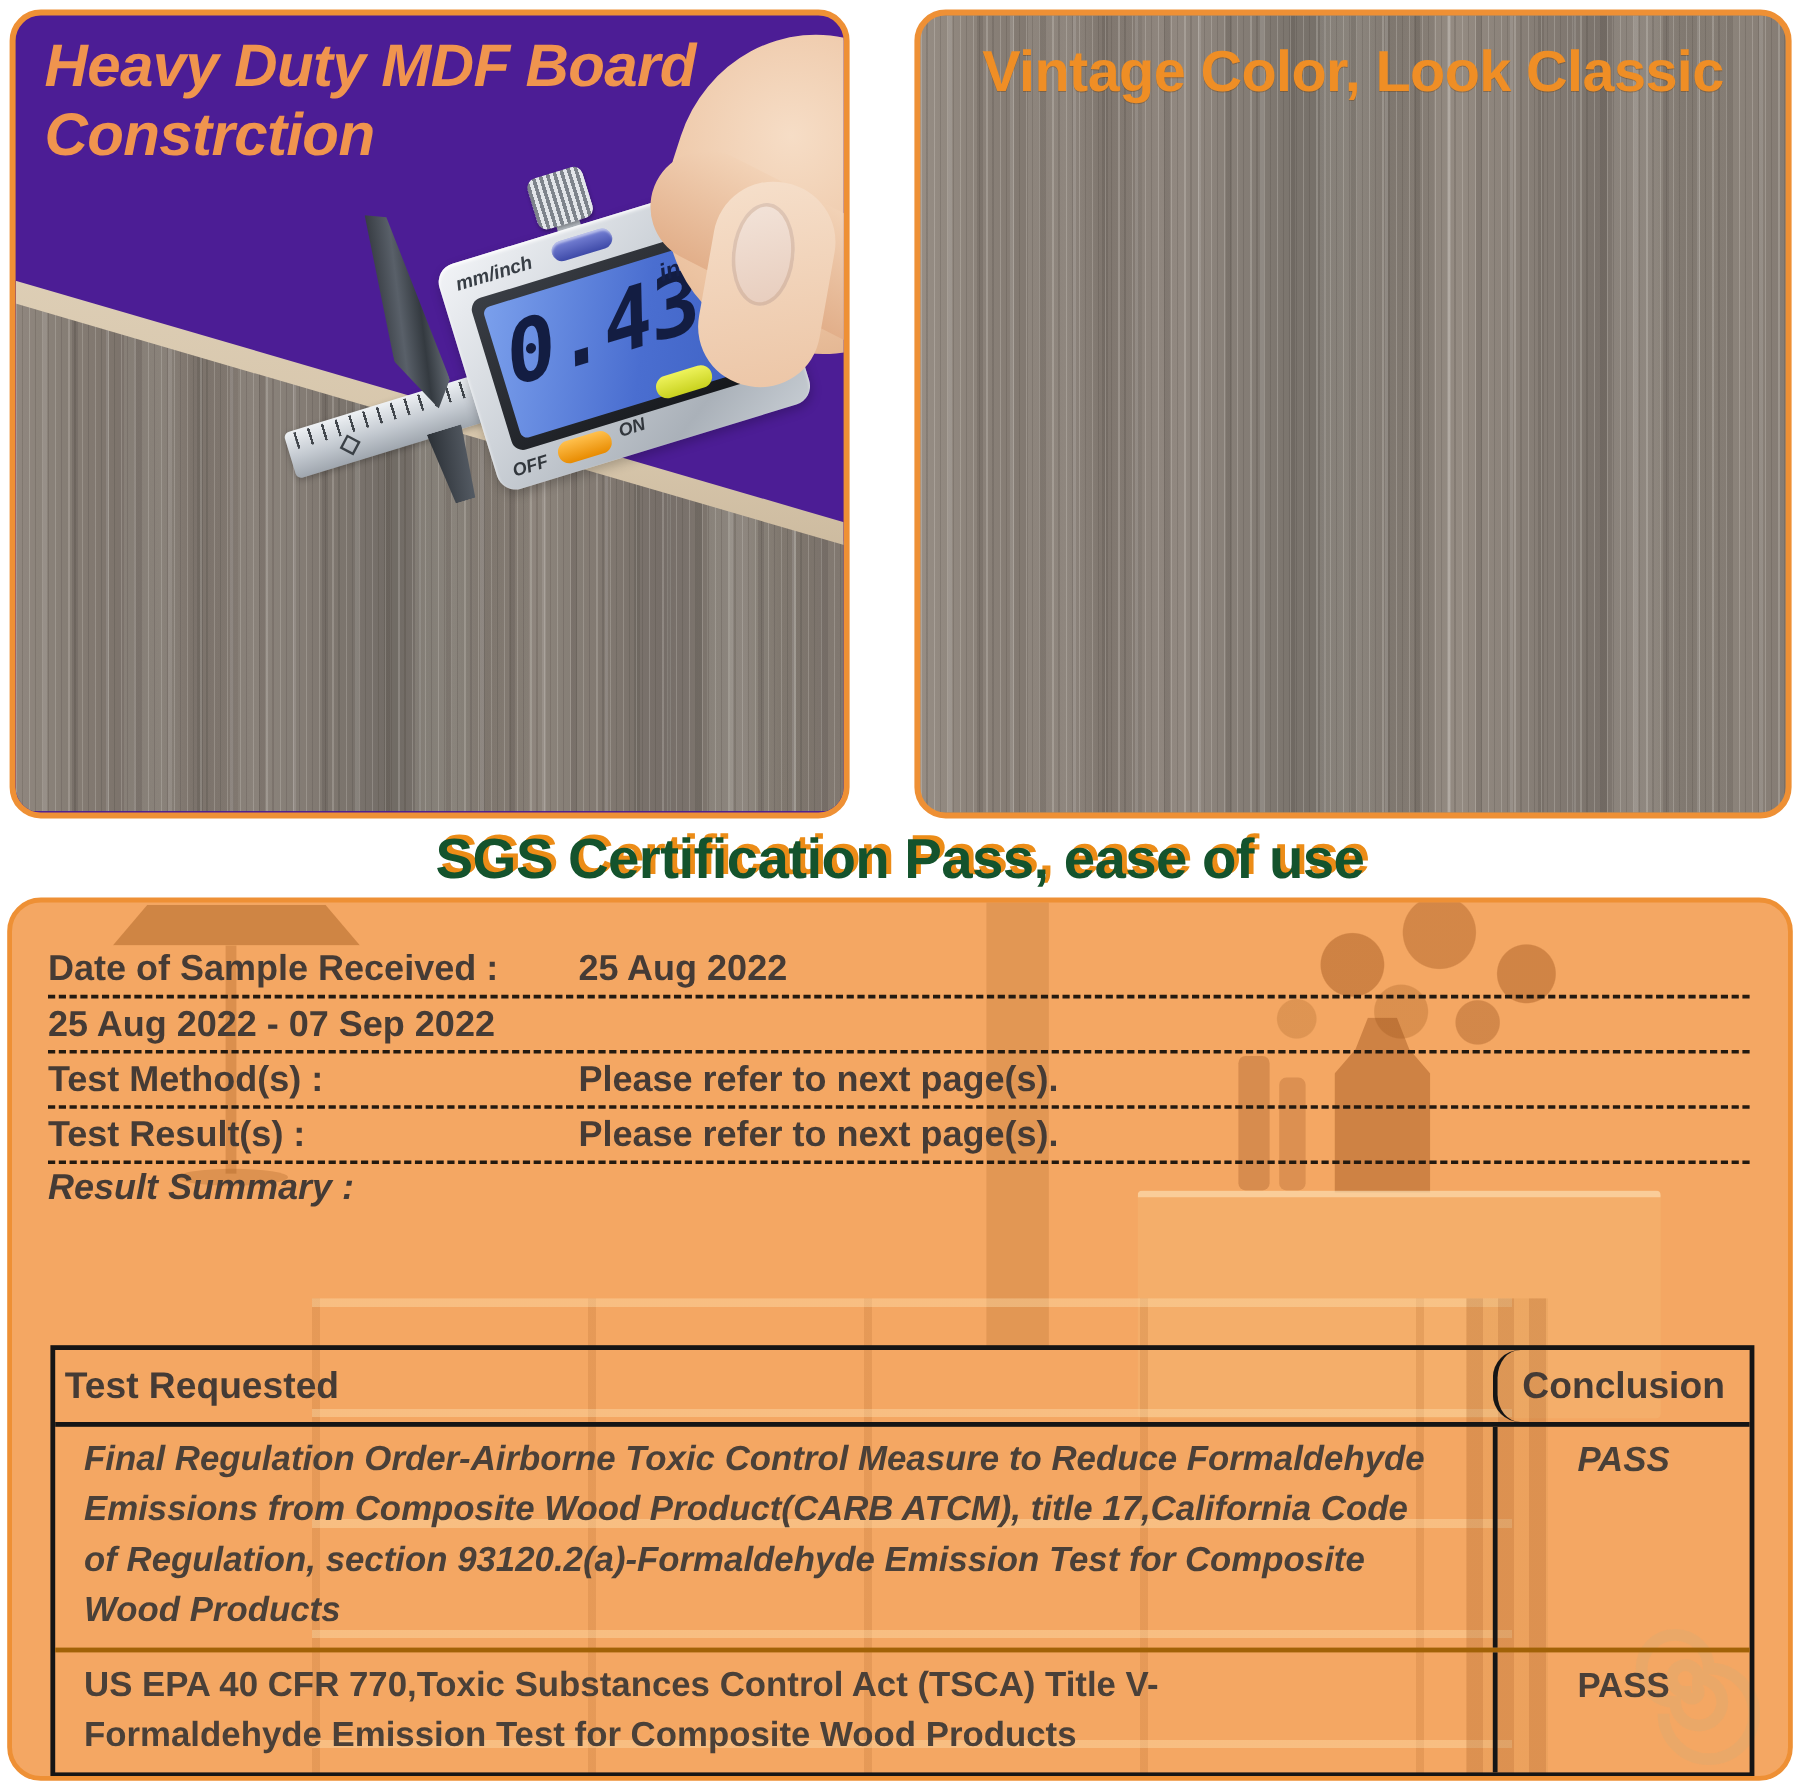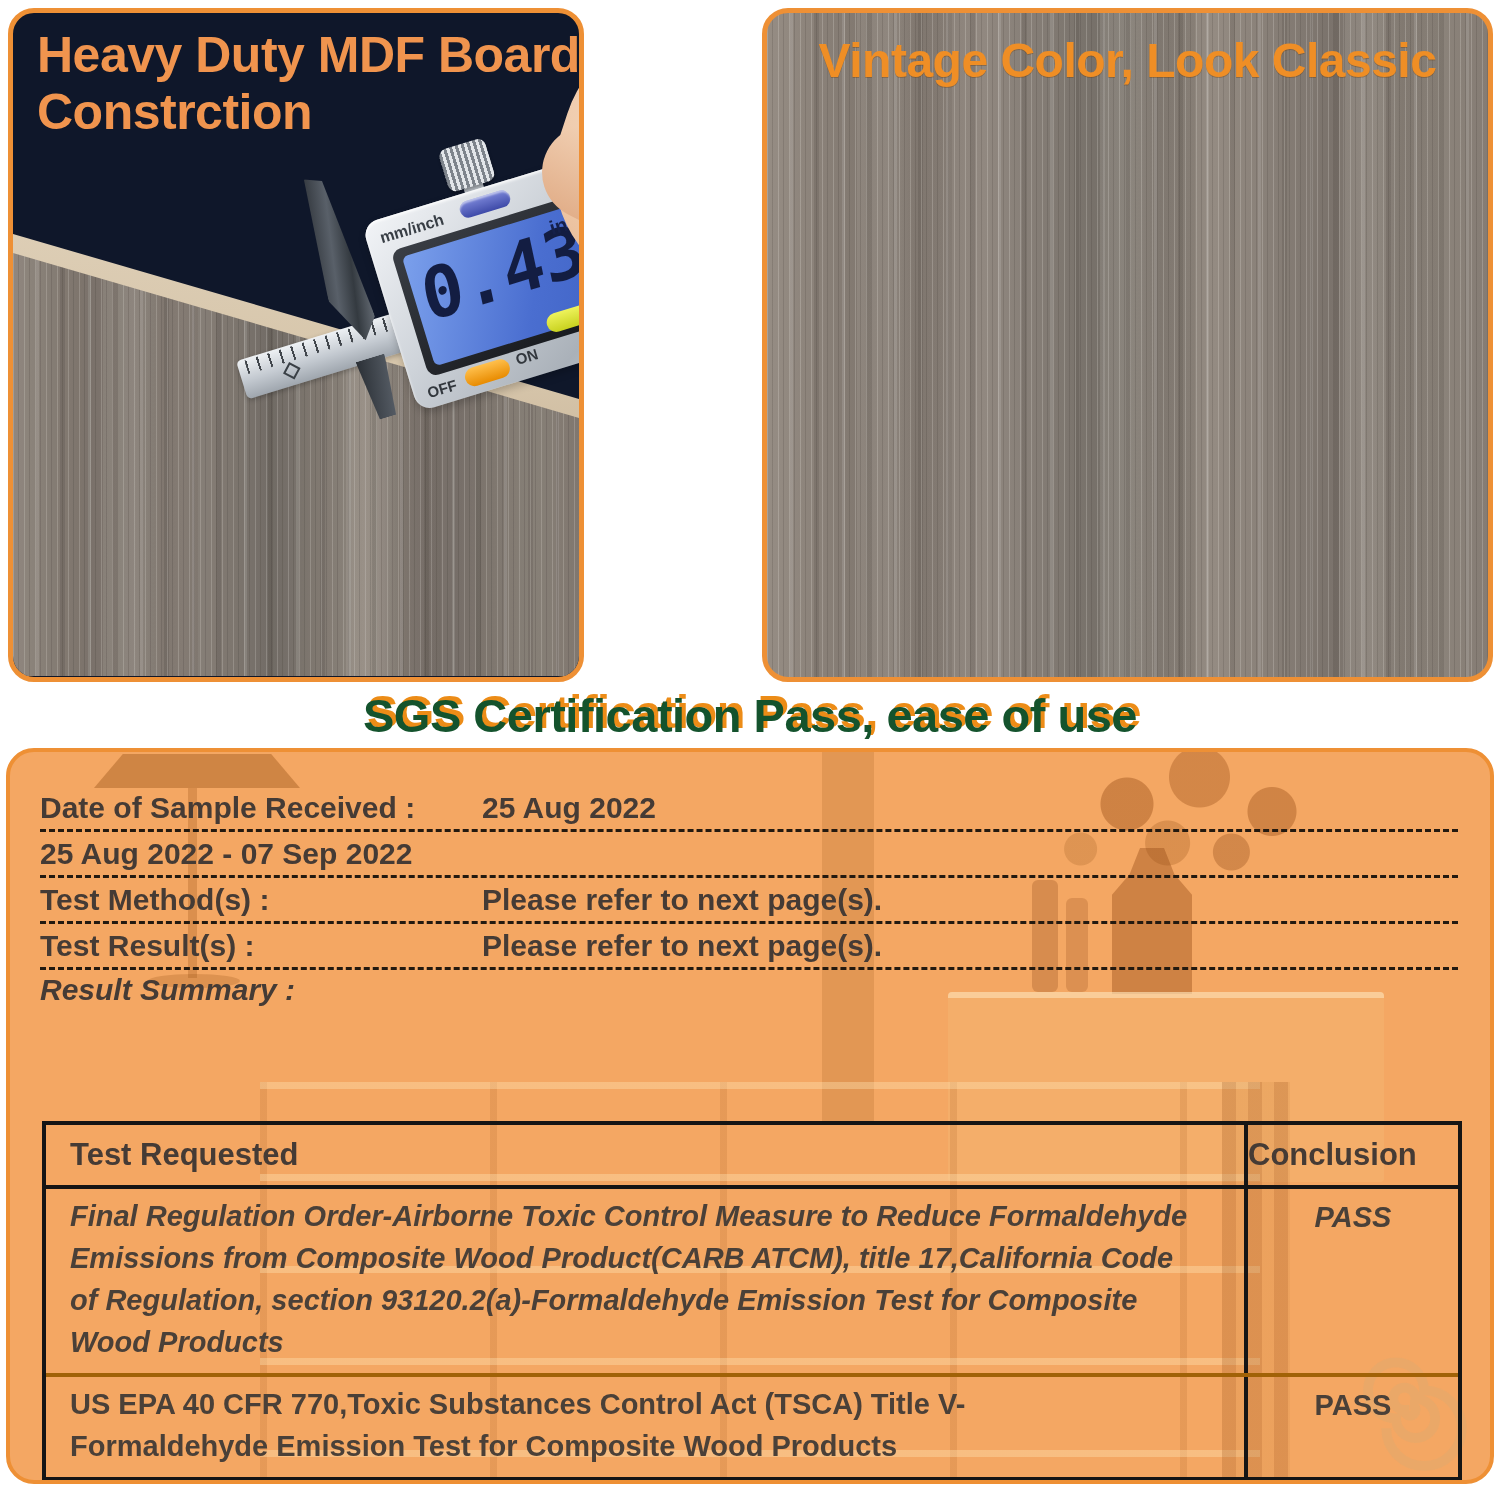--- a/index.html
+++ b/index.html
@@ -2,21 +2,21 @@
 <html><head>
 <meta charset="utf-8">
 <style>
   html,body{margin:0;padding:0;background:#ffffff;}
   *{box-sizing:border-box;}
   .stage{position:relative;width:1500px;height:1489px;background:#ffffff;overflow:hidden;
          font-family:"Liberation Sans",sans-serif;}
 
   
   .panel{position:absolute;top:8px;height:674px;border:5px solid #EE9035;border-radius:26px;overflow:hidden;}
-  .panel-left{left:8px;width:576px;background:#0f172a;}
+  .panel-left{left:8px;width:700px;background:#4c1d95;font-style:italic;}
   .panel-right{left:762px;width:731px;}
 
   .left-heading{position:absolute;left:24px;top:14px;width:600px;margin:0;z-index:6;
     font-size:50px;line-height:57px;font-weight:bold;color:#F0944E;letter-spacing:-.5px;}
   .right-heading{position:absolute;left:0;right:0;top:20px;margin:0;text-align:center;z-index:6;
     font-size:48px;font-weight:bold;color:#EF8E25;letter-spacing:-.5px;
     text-shadow:0 1px 0 rgba(110,60,10,.35);}
 
   .woodgrain{
     background-color:#8a8178;
@@ -122,22 +122,22 @@
 
   .info-rows{position:absolute;left:30px;right:32px;top:34px;z-index:2;}
   .info-row{display:flex;align-items:center;height:46px;border-bottom:3px dashed #241a10;}
   .info-row.last{border-bottom:none;height:40px;font-style:italic;}
   .info-label{flex:0 0 442px;font-size:30px;font-weight:bold;color:#453B35;white-space:nowrap;}
   .info-value{font-size:30px;font-weight:bold;color:#453B35;white-space:nowrap;}
 
   .summary-table{position:absolute;left:32px;right:28px;top:369px;z-index:2;border:4px solid #151515;}
   .thead{display:grid;grid-template-columns:1fr 214px;border-bottom:4px solid #151515;}
   .th{font-size:31px;font-weight:bold;color:#453B35;padding:12px 0;}
-  .th.left{padding-left:24px;}
-  .th.right{border-left:4px solid #151515;}
+  .th.left{padding-left:8px;}
+  .th.right{text-align:center;border-left:4px solid #151515;border-radius:23px;}
   .trow{display:grid;grid-template-columns:1fr 214px;}
   .trow:not(:last-child){border-bottom:4px solid #a16207;font-style:italic;}
   .td{font-size:29px;font-weight:bold;color:#4A4038;}
   .td.test{padding:6px 24px 10px;line-height:42px;white-space:pre-line;}
   .td.pass{text-align:center;padding-top:12px;border-left:4px solid #151515;}
 </style>
 </head>
 <body>
 
 <div class="stage">

